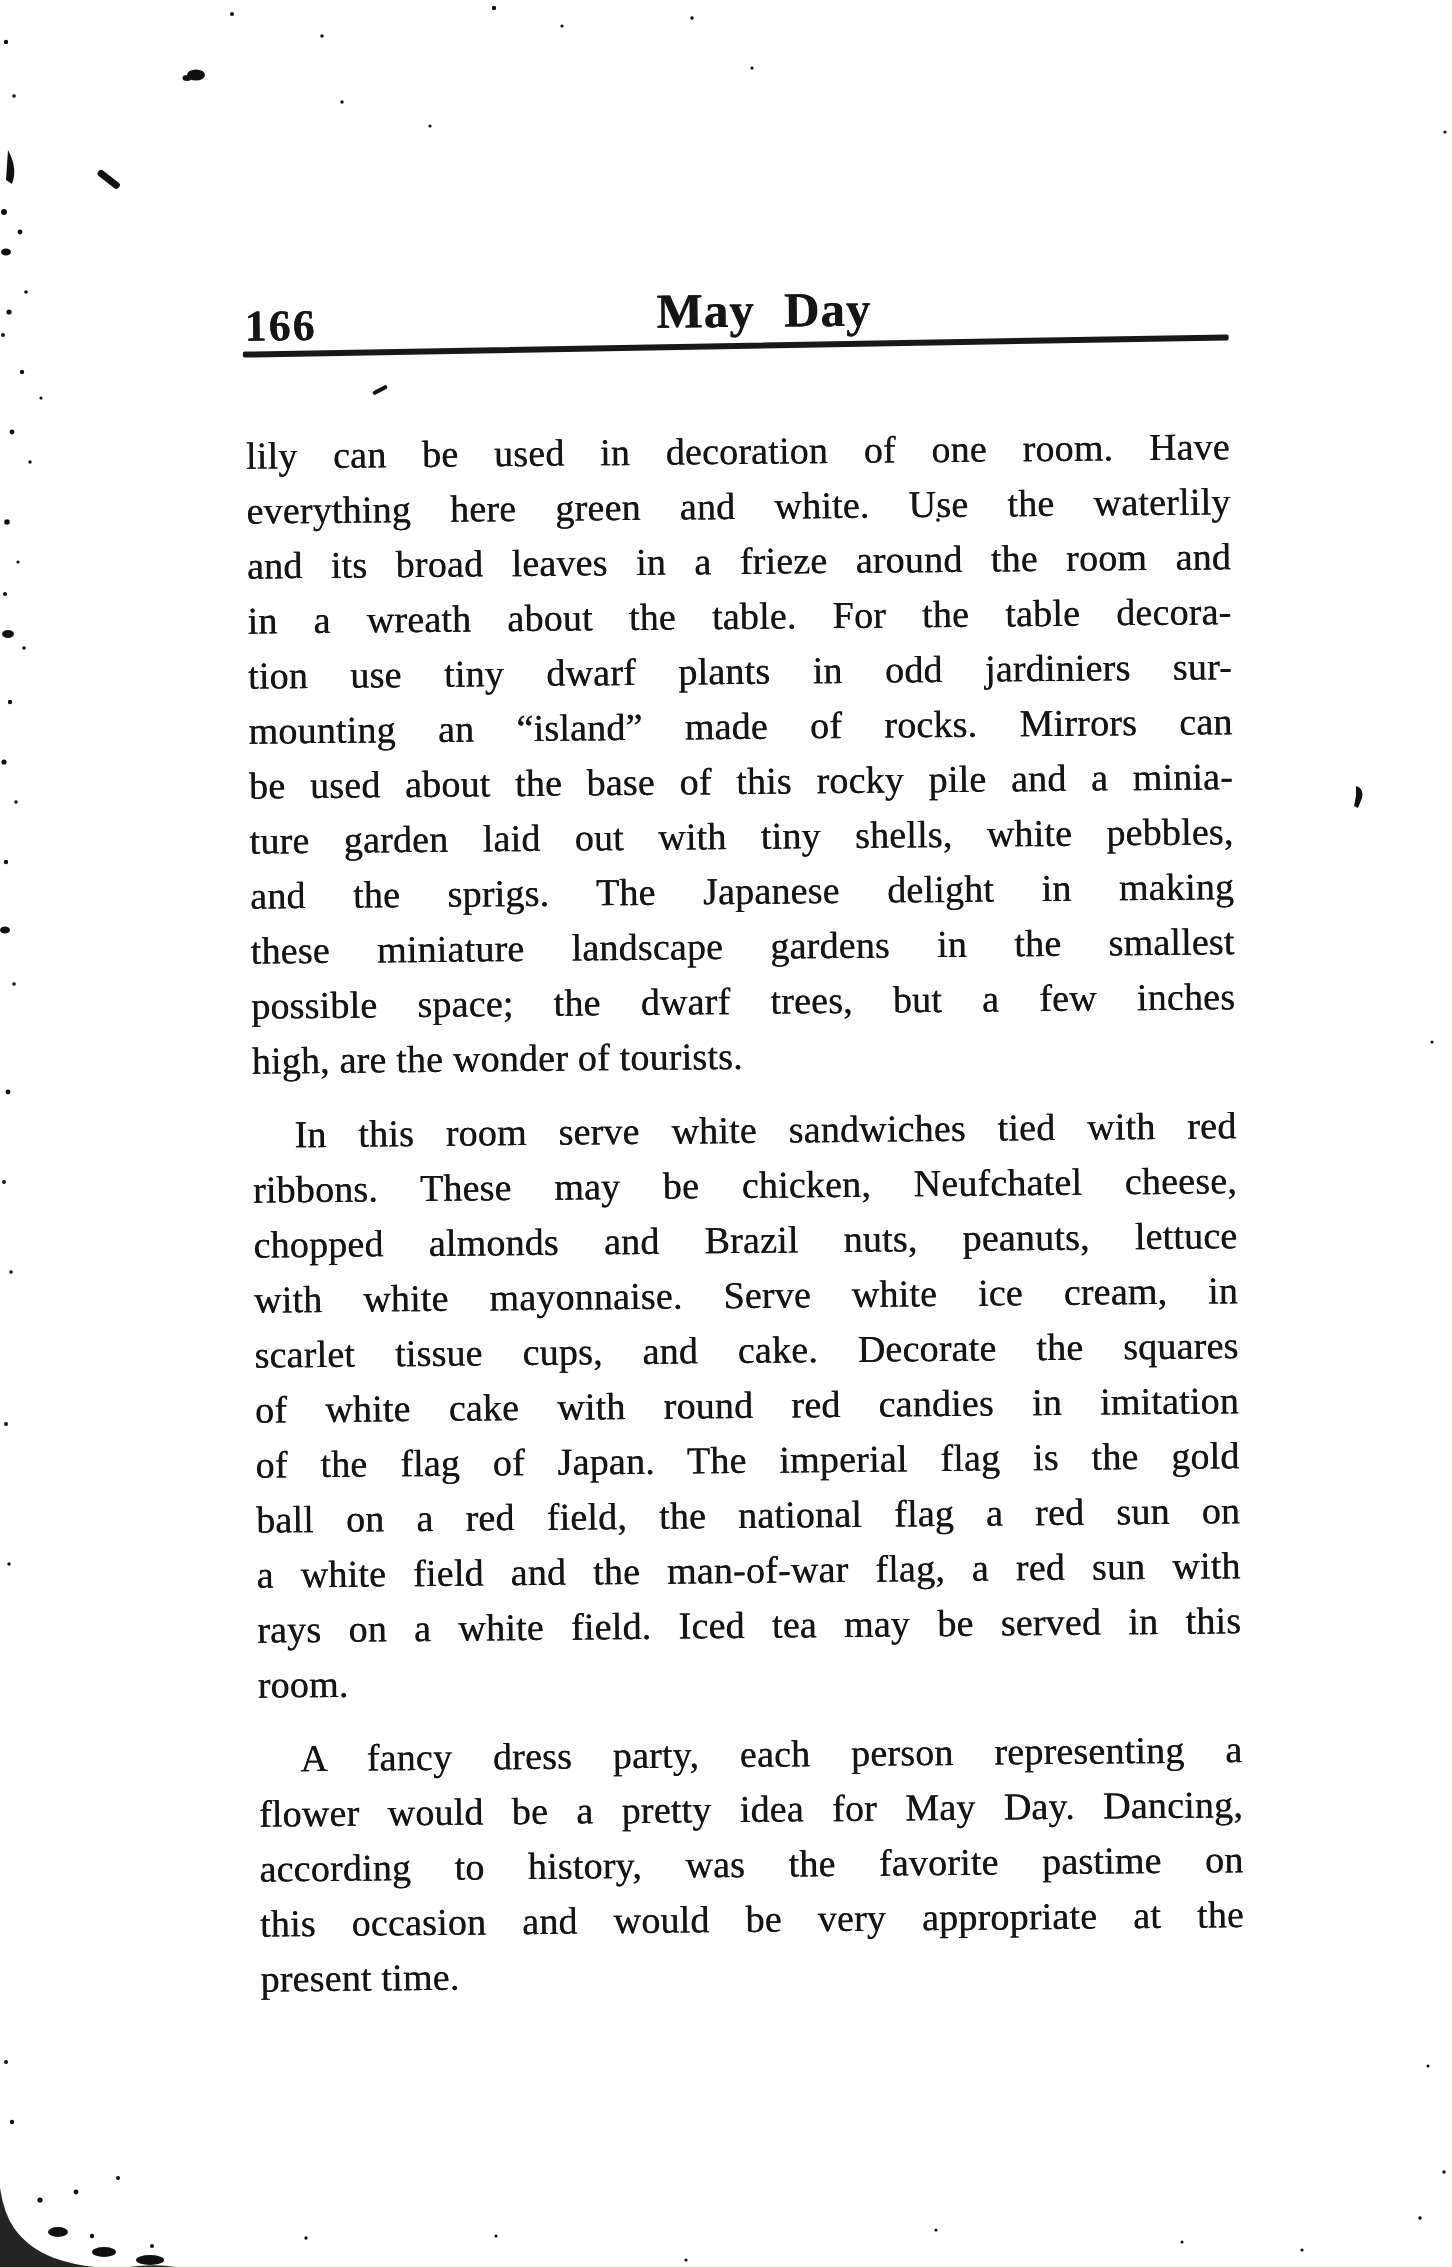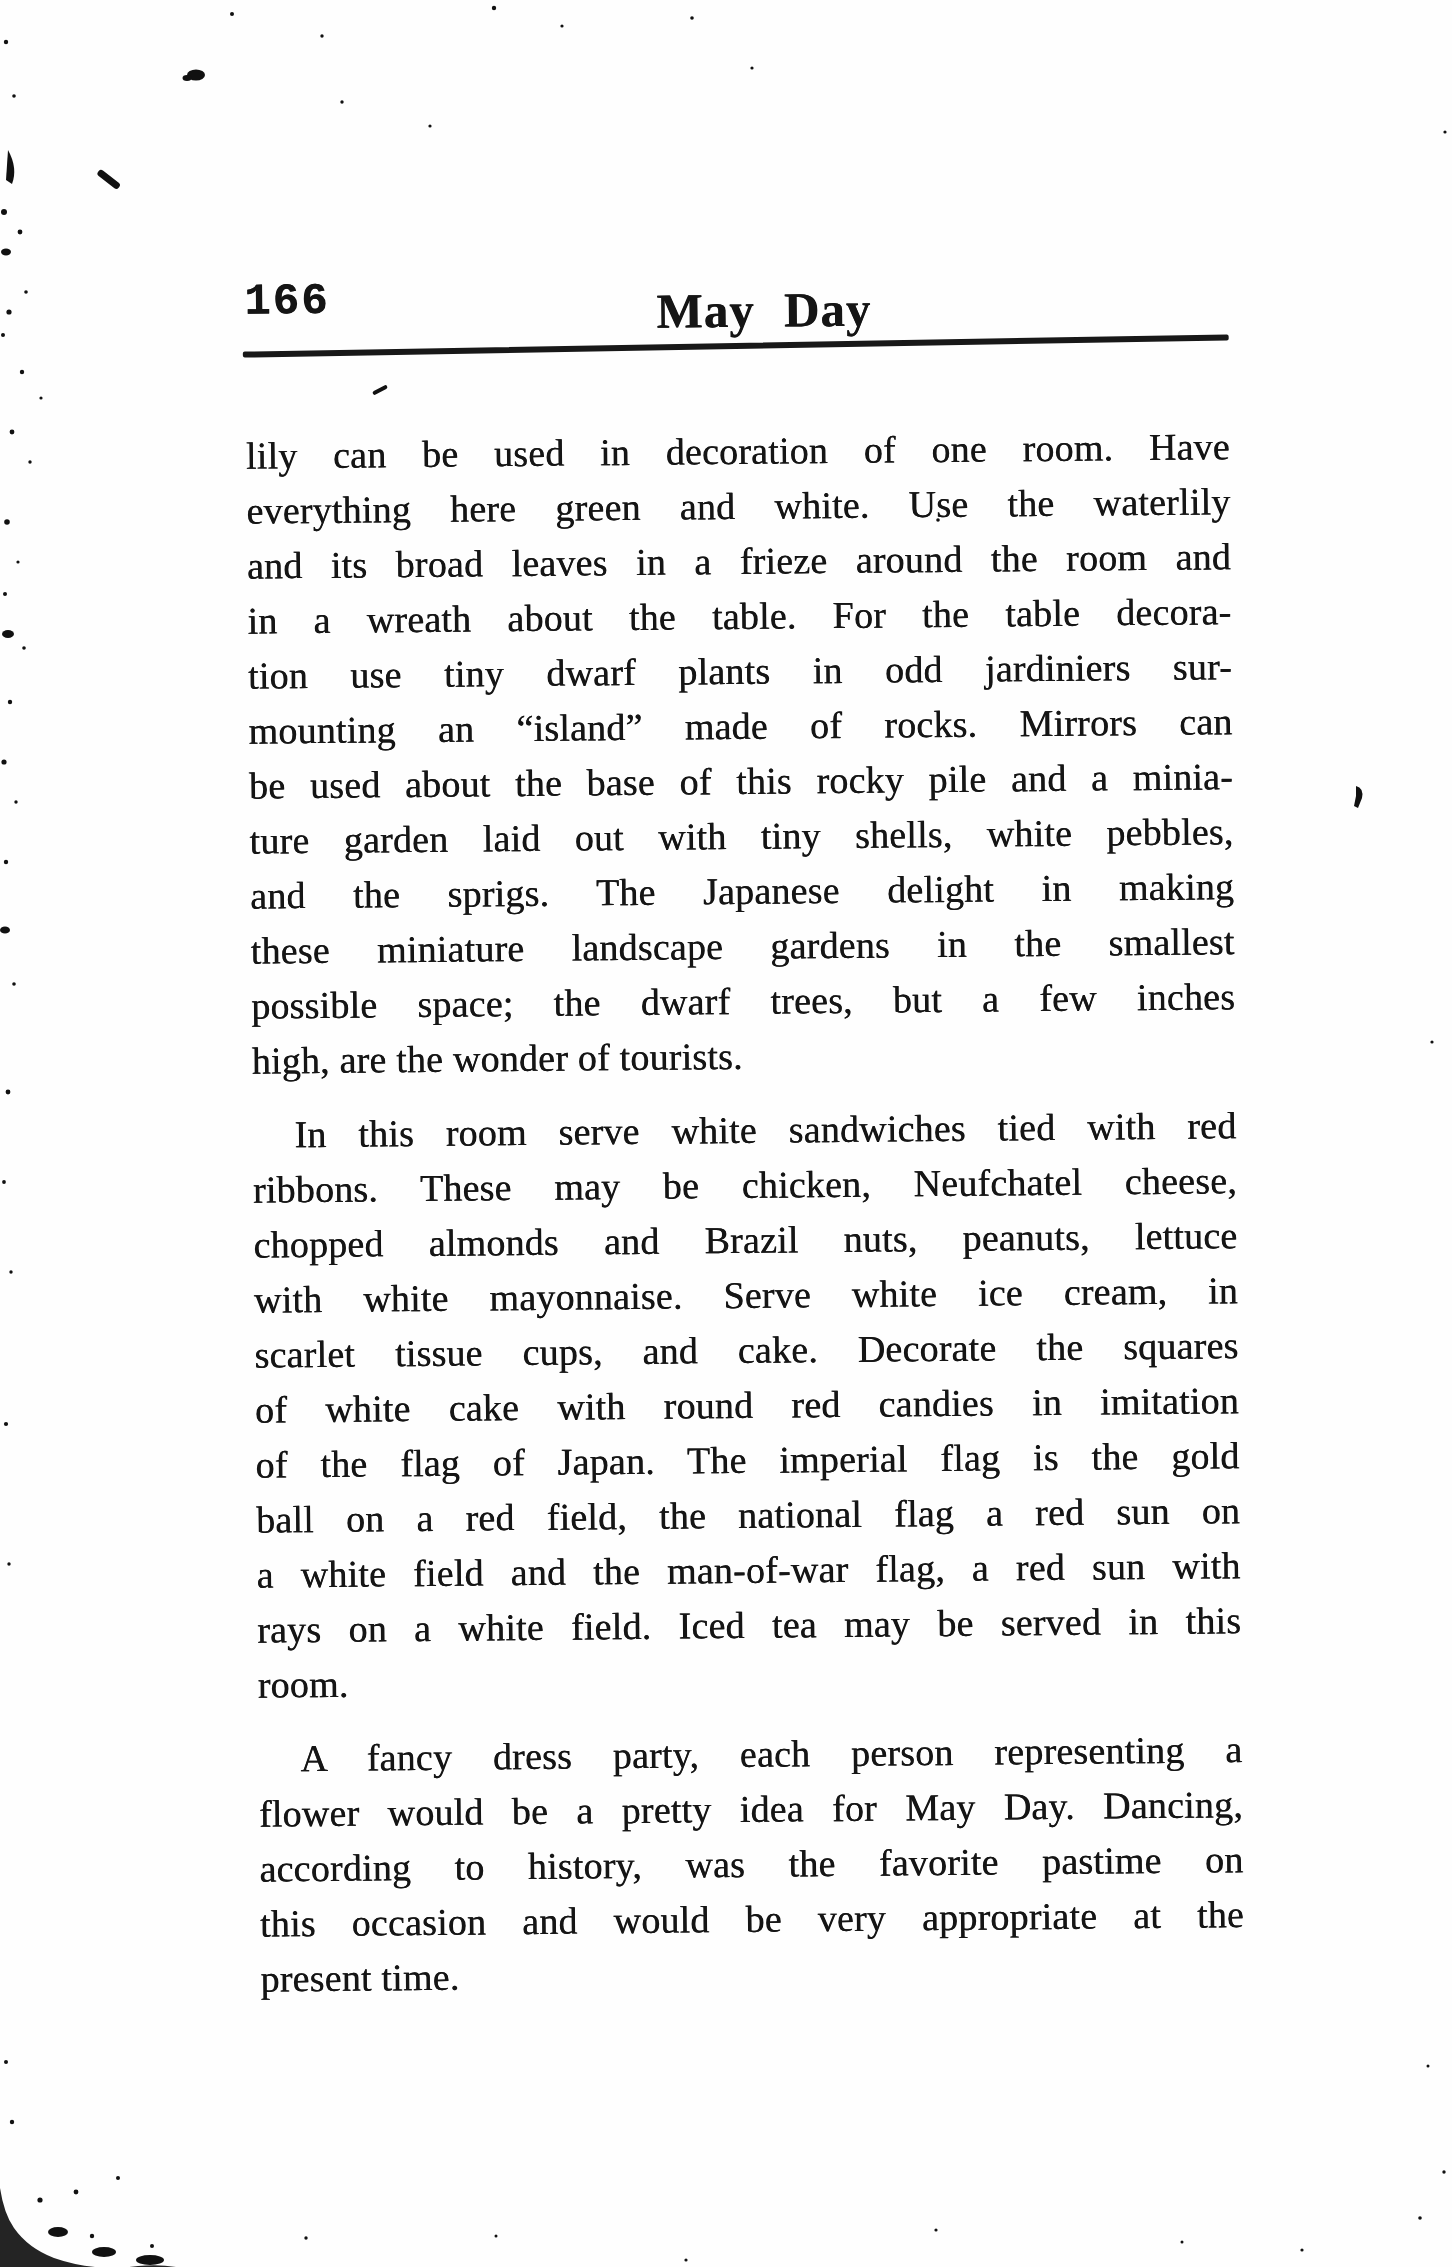--- a/index.html
+++ b/index.html
@@ -25,26 +25,25 @@
   .content {
     position: absolute;
     left: 0; top: 0;
     width: 1452px; height: 2267px;
     transform: rotate(-0.55deg);
     transform-origin: 740px 1100px;
   }
   .pagenum {
     position: absolute;
     left: 252px;
-    top: 272px;
+    top: 296px;
     font-size: 44px;
     font-weight: 700;
     letter-spacing: 2px;
     text-shadow: 0.4px 0 0 currentColor;
-    font-family: Liberation Mono, monospace;
   }
   .title {
     position: absolute;
     left: 664px;
     top: 282px;
     font-size: 49px;
     font-weight: 700;
     letter-spacing: 1px;
     word-spacing: 16px;
     text-shadow: 0.4px 0 0 currentColor;

